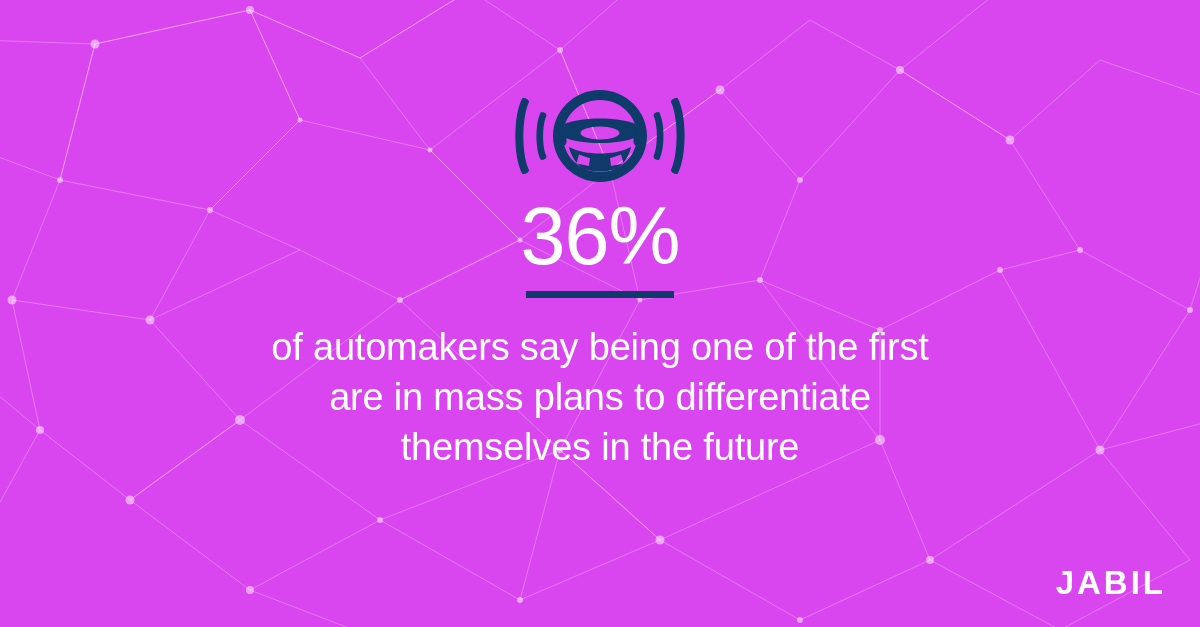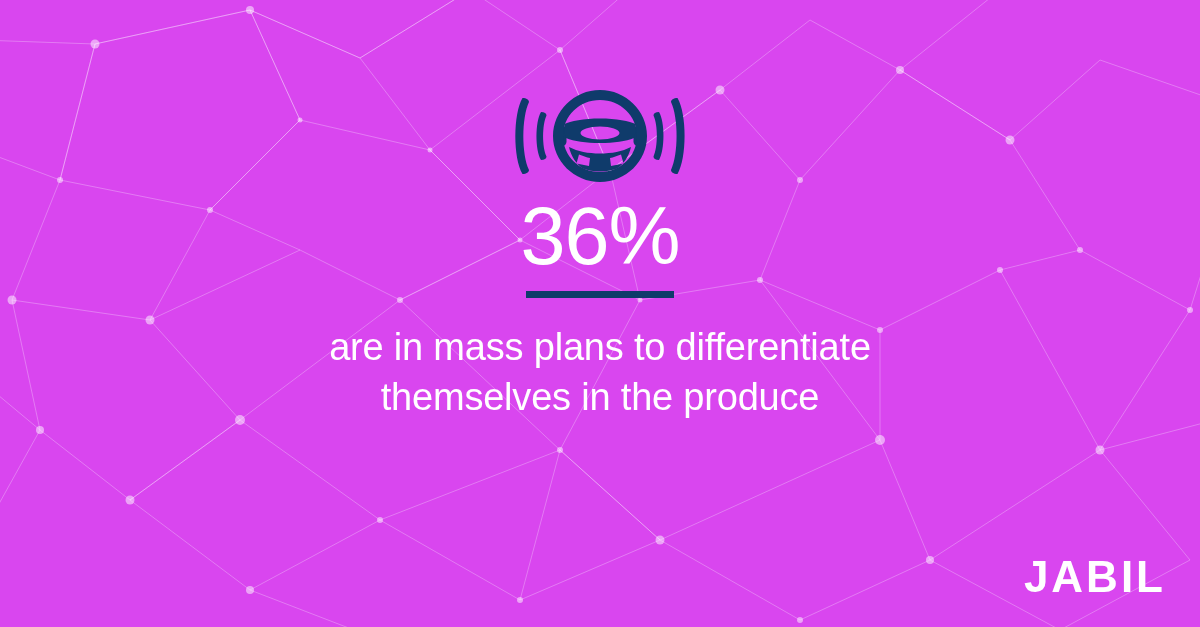--- a/index.html
+++ b/index.html
@@ -77,21 +77,21 @@
   }
   .caption-line { display: block; white-space: nowrap; }
   .hl { color: #0f3b6b; }
 
   
   #brand-logo {
     position: absolute;
     right: 34px;
     bottom: 28px;
     color: #ffffff;
-    font-size: 44px;
+    font-size: 33px;
     font-weight: bold;
     letter-spacing: 3px;
     line-height: 1;
     font-family: "Liberation Sans", sans-serif;
   }
 </style>
 </head>
 <body>
 
 <div id="stage">
@@ -201,19 +201,20 @@
       </g>
     </svg>
   </div>
 
   <div id="stat-block">
     <span id="stat-value">36%</span>
     <span id="stat-rule"></span>
   </div>
 
   <div id="caption">
+    <span class="caption-line">of automakers say being one of the first</span>
     <span class="caption-line">are in mass plans to differentiate</span>
-    <span class="caption-line">themselves in the produce</span>
+    <span class="caption-line">themselves in the future</span>
   </div>
 
   <div id="brand-logo">JABIL</div>
 
 </div>
 
 </body></html>

